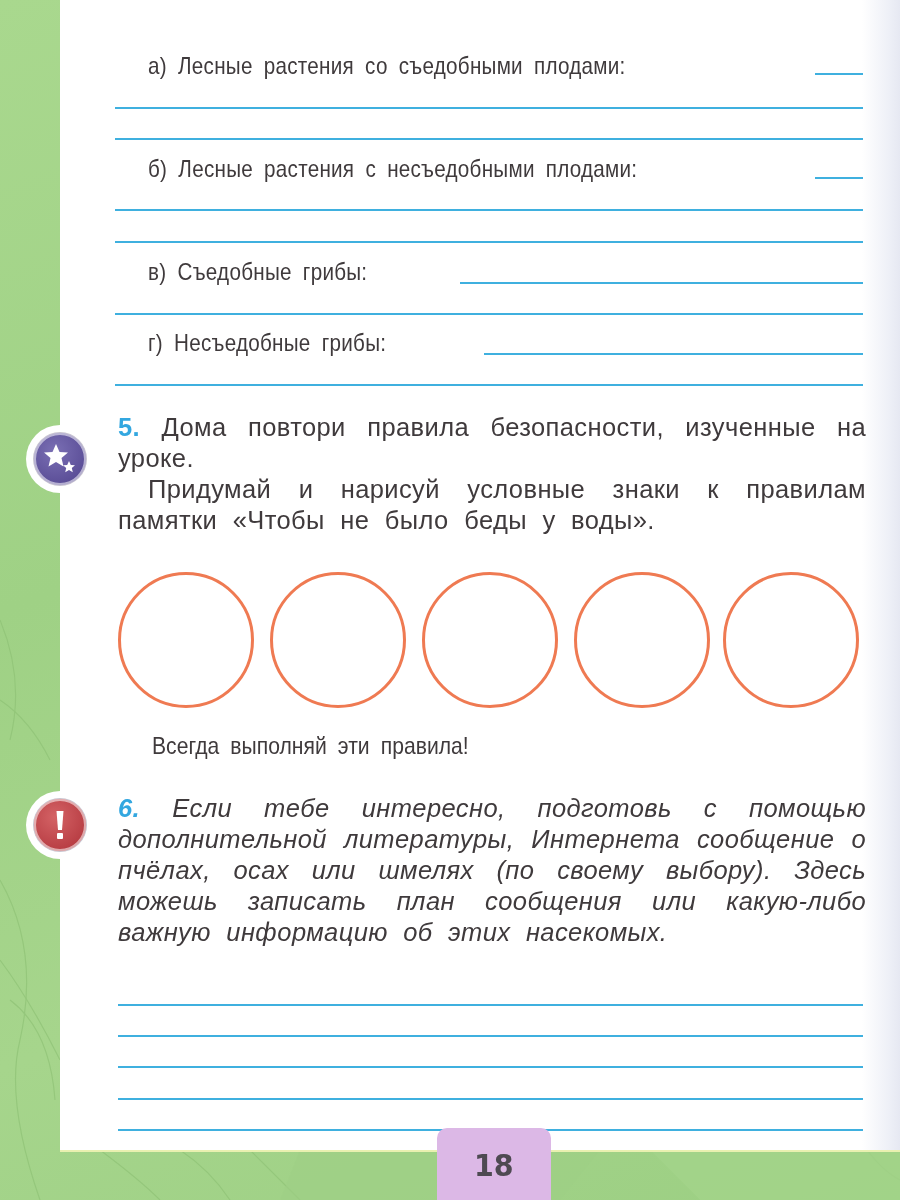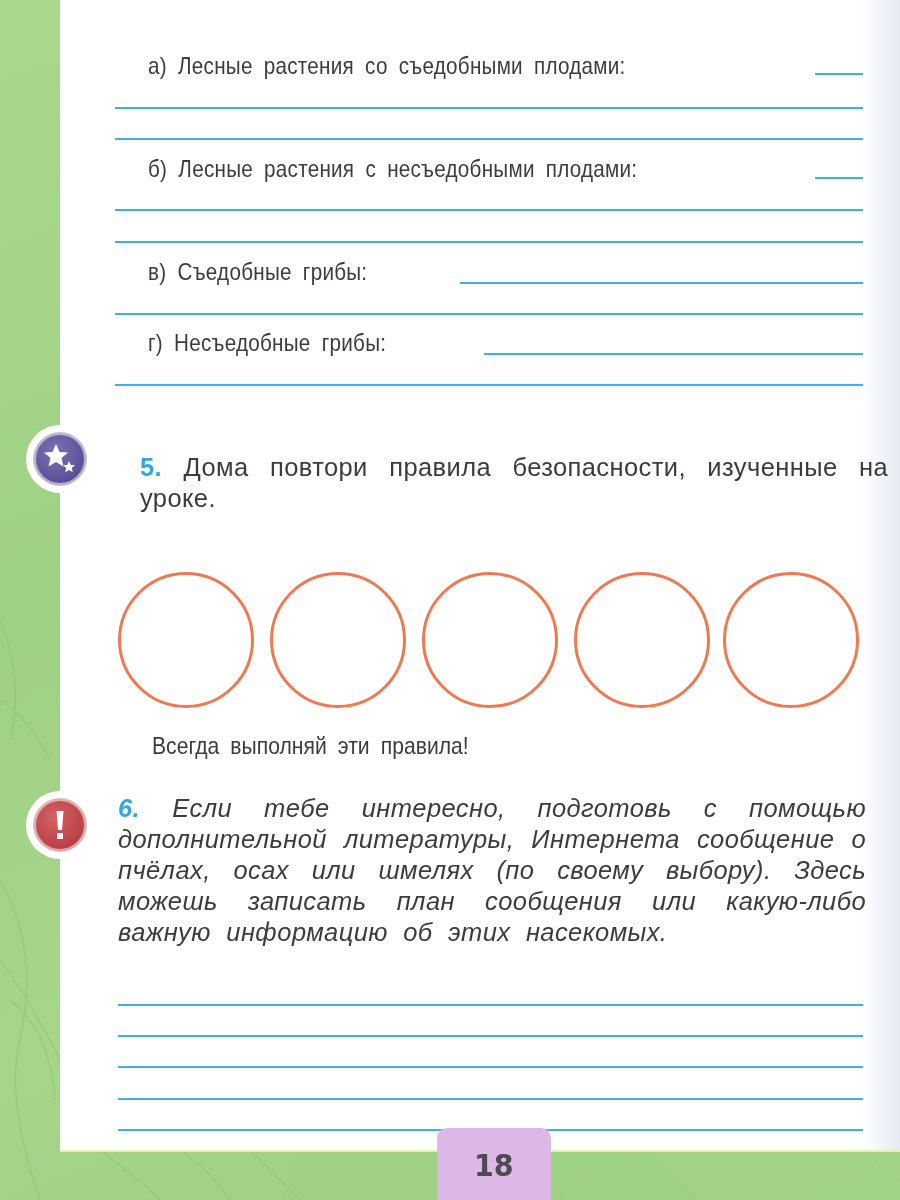--- a/index.html
+++ b/index.html
@@ -120,22 +120,23 @@
 
 <div class="badge-wrap" style="left:26px; top:425px;">
   <div class="badge star">
     <svg width="40" height="40" viewBox="0 0 40 40">
       <polygon points="16,5 19.5,13 28,13.5 21.5,19 23.5,27.5 16,23 8.5,27.5 10.5,19 4,13.5 12.5,13" fill="#ffffff"></polygon>
       <polygon points="29,22 30.8,26 35,26.3 31.8,29 32.8,33.2 29,31 25.2,33.2 26.2,29 23,26.3 27.2,26" fill="#ffffff"></polygon>
     </svg>
   </div>
 </div>
 
-<div class="task-text" style="top:452px;margin-left:22px;">
+<div class="task-text" style="top:412px;">
   <p><span class="num">5.</span> <span>Дома повтори правила безопасности, изученные на уроке.</span></p>
+  <p class="indent" style="margin-top:0px;"><span>Придумай и нарисуй условные знаки к правилам памятки «Чтобы не было беды у воды».</span></p>
 </div>
 
 <div class="circles">
   <div class="circle" style="left:0px;"></div>
   <div class="circle" style="left:152px;"></div>
   <div class="circle" style="left:304px;"></div>
   <div class="circle" style="left:456px;"></div>
   <div class="circle" style="left:605px;"></div>
 </div>
 

